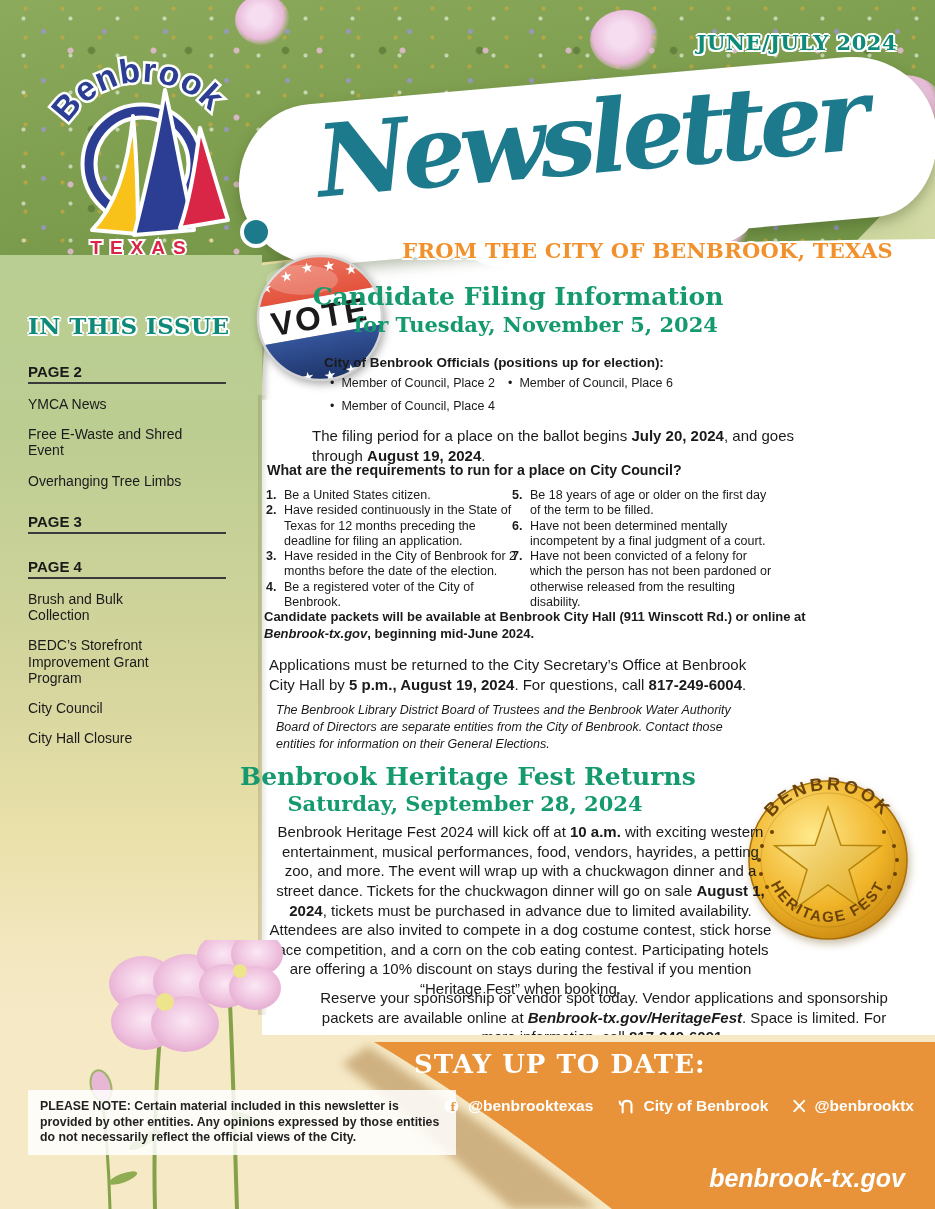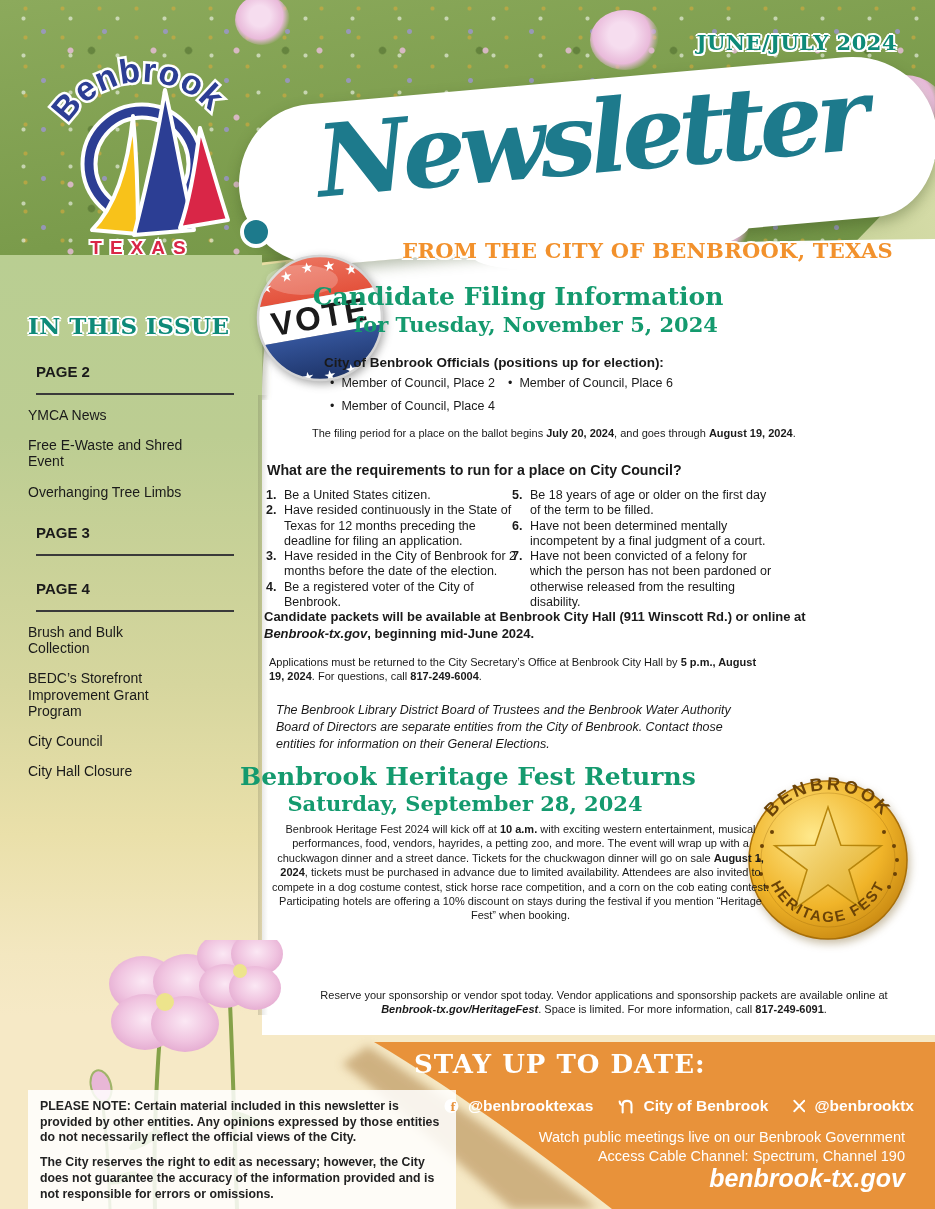--- a/index.html
+++ b/index.html
@@ -54,36 +54,36 @@
 
   
   .sidebar-bg{left:0;top:255px;width:262px;height:954px;
     background:linear-gradient(180deg,#B9CE92 0,#BCCD92 180px,#D6D69E 430px,
       #EAE0AA 580px,#F3E7C0 700px,#F6E9C6 760px,#F6E9C6 100%);}
   .edge-shadow{left:258px;top:395px;width:10px;height:620px;
     background:linear-gradient(90deg,rgba(90,90,70,.22),rgba(90,90,70,0));}
   .toc{left:28px;top:312px;width:210px;}
   .toc-title{font-size:23px;color:var(--teal);letter-spacing:.5px;}
   .toc-page{font-weight:bold;font-size:15px;border-bottom:2px solid #3a3a3a;
-    padding-bottom:13px;width:198px;margin:24px 8px 12px;}
+    padding-bottom:2px;width:198px;margin:24px 0 12px;}
   .toc-list .toc-item{font-size:14px;line-height:1.16;margin-bottom:14px;width:160px;}
 
   
   .h1g{color:var(--green);font-size:25px;white-space:nowrap;text-align:center;}
   .h2g{color:var(--green);font-size:21px;white-space:nowrap;text-align:center;}
   .cand-h1{left:258px;top:282px;width:520px;}
   .cand-h2{left:258px;top:312px;width:520px;margin-left:18px;}
   .officials-h{left:254px;top:355px;width:480px;text-align:center;
     font-weight:bold;font-size:13.5px;white-space:nowrap;}
   .bullets{font-size:12.5px;line-height:1.15;}
   .bullets .bullet-item{margin-bottom:9px;display:flex;}
   .bullets .dot{margin-right:7px;}
   .bul1{left:330px;top:376px;width:180px;}
   .bul2{left:508px;top:376px;width:200px;}
-  .body-txt{font-size:11px;line-height:1.3;}
+  .body-txt{font-size:15px;line-height:1.3;}
   .filing{left:312px;top:426px;width:520px;}
   .req-h{left:267px;top:462px;font-weight:bold;font-size:14.2px;white-space:nowrap;}
   .req-col{top:488px;font-size:12.5px;line-height:1.22;}
   .req1{left:266px;width:252px;}
   .req2{left:512px;width:268px;}
   .req-item{display:flex;}
   .req-num{font-weight:bold;width:18px;flex:none;}
   .packets{left:264px;top:609px;width:545px;font-weight:bold;font-size:13px;line-height:1.3;}
   .apps{left:269px;top:655px;width:505px;}
   .entities{left:276px;top:702px;width:478px;font-style:italic;font-size:12.5px;line-height:1.35;}
@@ -379,21 +379,20 @@
         <filter id="fb">
           <feGaussianBlur stdDeviation="5"></feGaussianBlur>
         </filter>
       </defs>
     <path d="M368,16 C430,58 510,112 598,179 L512,179 C445,122 392,72 342,34 Z" fill="#A87A3C" opacity="0.5" filter="url(#fb)"></path>
     <path d="M374,12 L935,12 L935,179 L612,179 C522,108 442,52 374,12 Z" fill="#E8923A"></path>
   </svg>
 
   <div class="abs note-box">
     <div>PLEASE NOTE: Certain material included in this newsletter is provided by other entities. Any opinions expressed by those entities do not necessarily reflect the official views of the City.</div>
-    <div class="p2">The City reserves the right to edit as necessary; however, the City does not guarantee the accuracy of the information provided and is not responsible for errors or omissions.</div>
   </div>
 
   <div class="abs footer-h slab">STAY UP TO DATE:</div>
 
   <div class="abs social">
     <svg width="32" height="32" viewBox="0 0 32 32">
       <circle cx="16" cy="16" r="15" fill="#ffffff"></circle>
       <text x="19" y="26" text-anchor="middle" font-family="DejaVu Serif,serif" font-weight="bold" font-size="24" fill="#E8923A">f</text>
     </svg>
     <span class="handle">@benbrooktexas</span>
@@ -403,19 +402,15 @@
       <path d="M10,15 Q4.5,15 3.5,7.5" stroke="#ffffff" stroke-width="4.5" fill="none" stroke-linecap="round"></path>
     </svg>
     <span class="handle">City of Benbrook</span>
     <span class="gap"></span>
     <svg width="27" height="28" viewBox="0 0 27 28">
       <path d="M3,3 L24,25 M24,3 L3,25" stroke="#ffffff" stroke-width="4.5" stroke-linecap="round" fill="none"></path>
     </svg>
     <span class="handle">@benbrooktx</span>
   </div>
 
-  <div class="abs watch">
-    <div>Watch public meetings live on our Benbrook Government</div>
-    <div>Access Cable Channel: Spectrum, Channel 190</div>
-  </div>
   <div class="abs site">benbrook-tx.gov</div>
 
 </div>
 
 </body></html>

